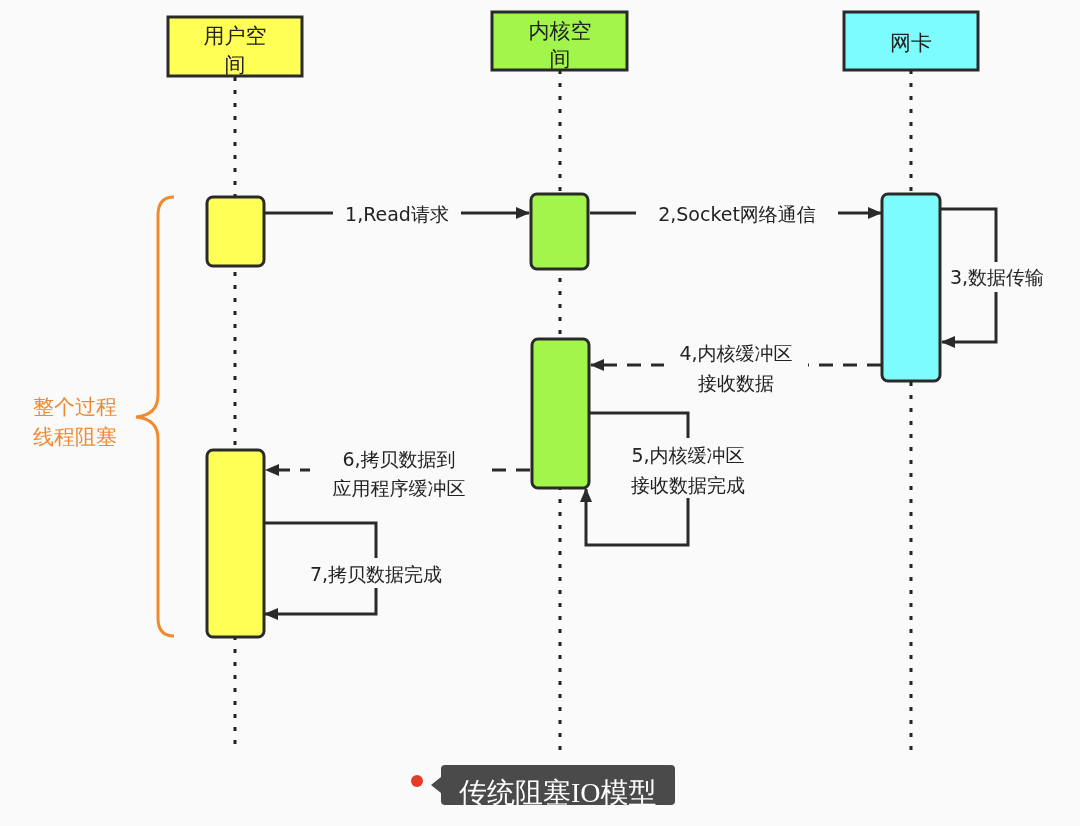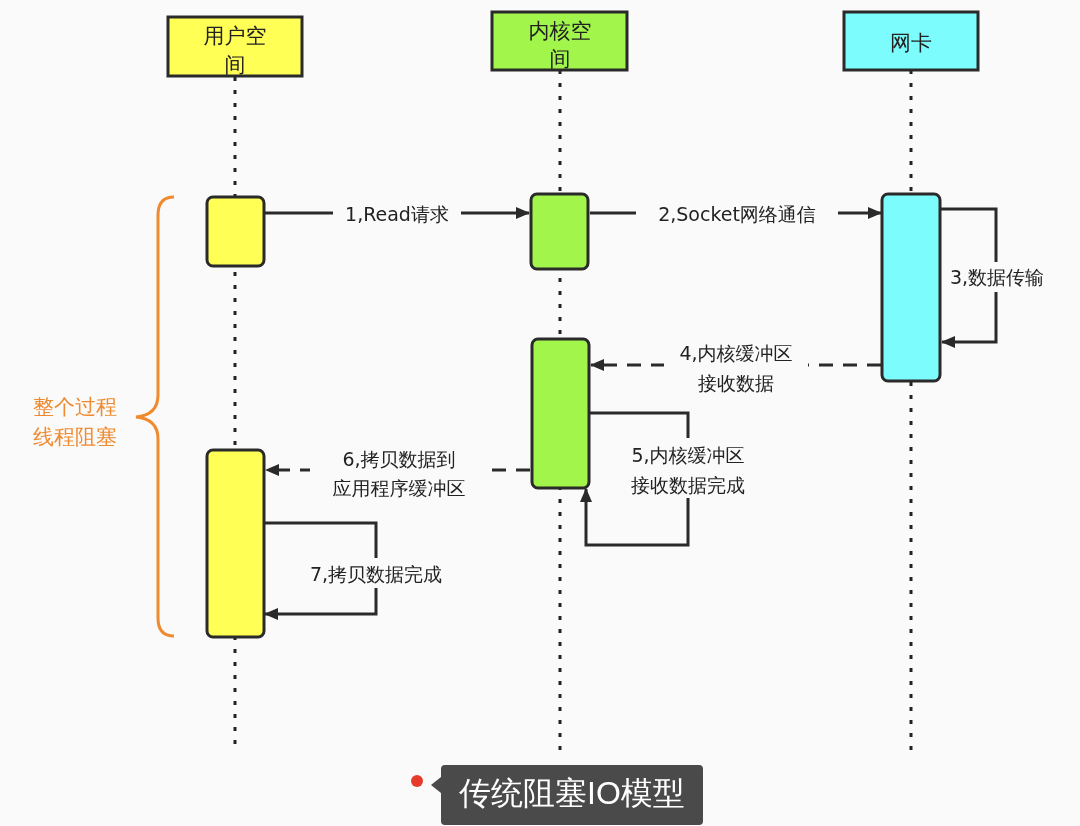--- a/index.html
+++ b/index.html
@@ -6,23 +6,23 @@
   body {
     width: 1080px; height: 826px; background: #fafafa;
     position: relative; overflow: hidden;
     font-family: "DejaVu Sans", "Liberation Sans", sans-serif;
   }
   #diagram { position: absolute; left: 0; top: 0; }
   .lbl { font-family: "DejaVu Sans", "Liberation Sans", sans-serif; font-size: 19px; fill: #222; }
   .hdr { font-family: "DejaVu Sans", "Liberation Sans", sans-serif; font-size: 21px; fill: #222; }
   .orange { font-family: "DejaVu Sans", "Liberation Sans", sans-serif; font-size: 21px; fill: #ef8a2e; }
   .caption {
-    position: absolute; left: 441px; top: 765px; height: 60px; padding: 0 18px;
+    position: absolute; left: 441px; top: 765px; height: 40px; padding: 0 18px;
     background: #4a4a4a; color: #fff; border-radius: 4px;
-    font-family: Liberation Sans, sans-serif; font-size: 32px;
+    font-family: Liberation Serif, serif; font-size: 28px;
     line-height: 56px; white-space: nowrap;
   }
   .caption::before {
     content: ""; position: absolute; left: -10px; top: 12px;
     border-right: 10px solid #4a4a4a; border-top: 8px solid transparent; border-bottom: 8px solid transparent;
   }
   .dot {
     position: absolute; left: 411px; top: 775px; width: 12px; height: 12px;
     border-radius: 50%; background: #e63a2a;
   }

